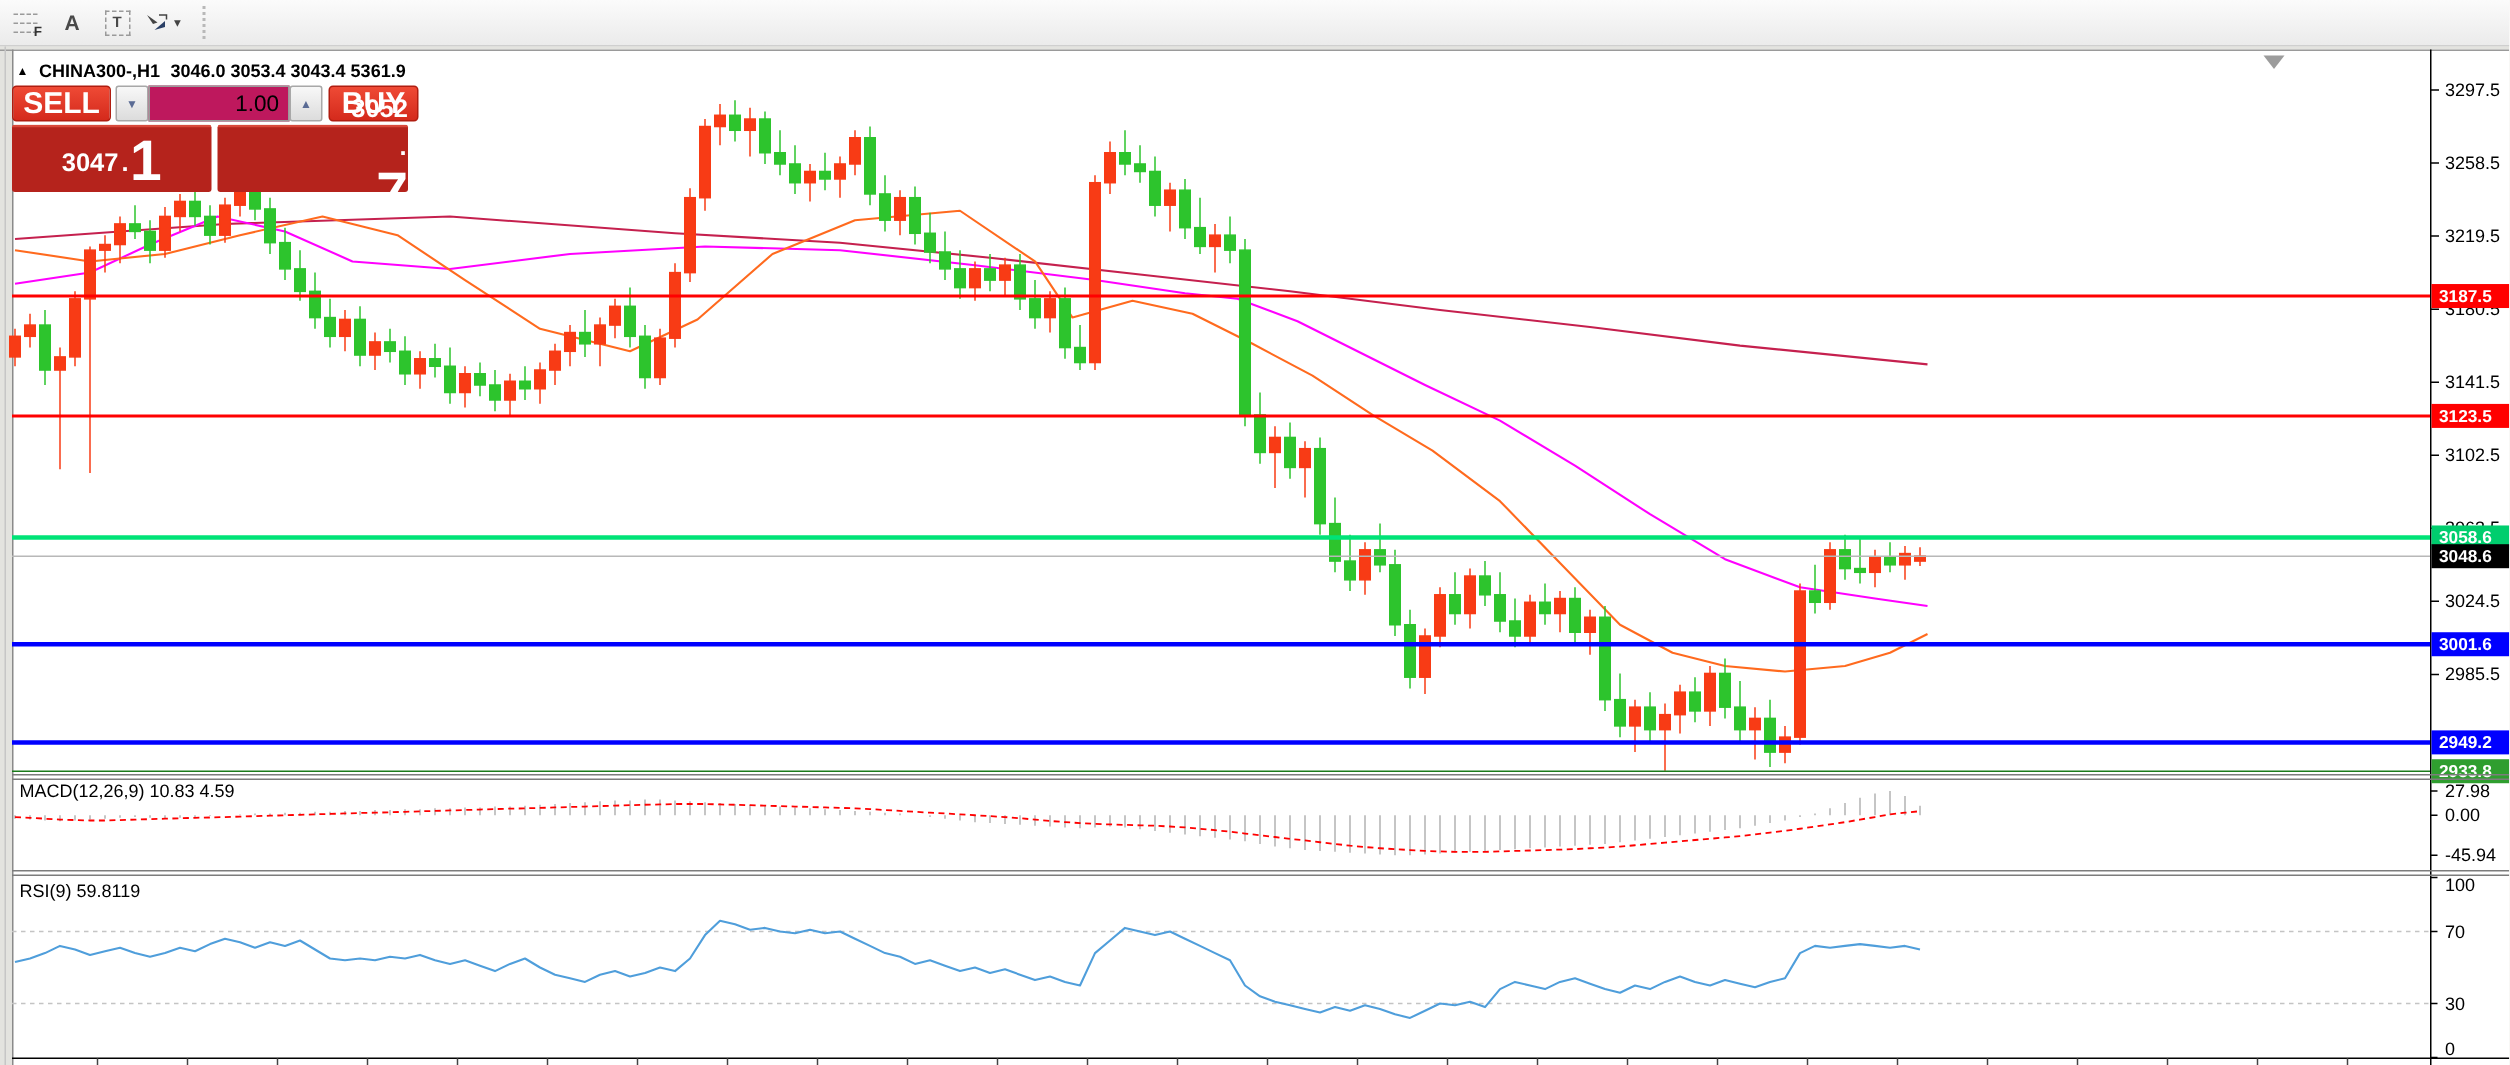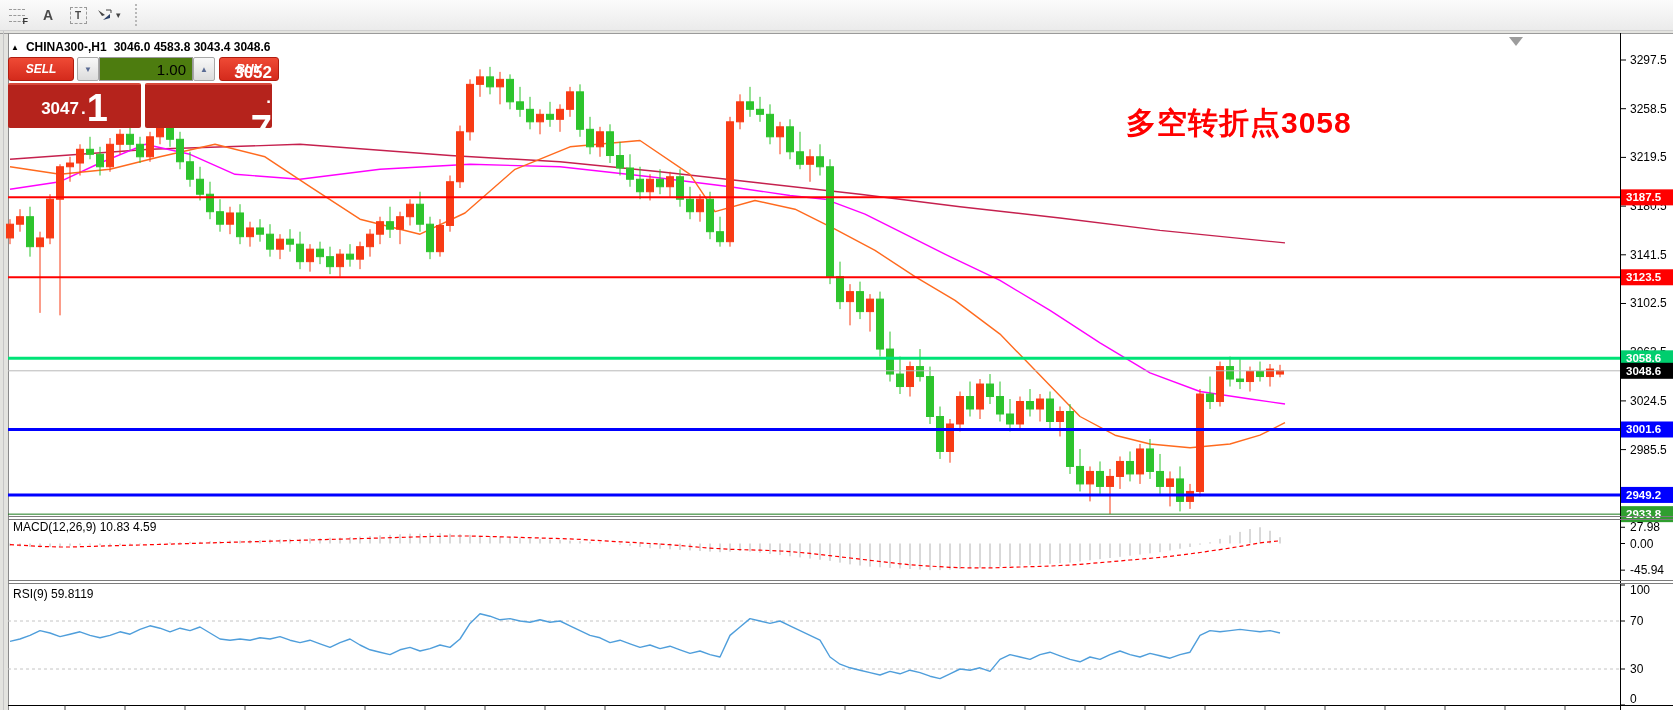--- a/index.html
+++ b/index.html
@@ -27,29 +27,29 @@
   .chart-header{position:absolute;left:11px;top:40px;font-size:12px;font-weight:bold;color:#000;
     display:flex;align-items:center;gap:7px;z-index:5;}
   .chart-header .tri{font-size:8px;}
   .annotation{position:absolute;left:1126px;top:103px;font-size:30px;font-weight:bold;
     color:#ff0000;z-index:5;letter-spacing:1px;}
   .ind-label{position:absolute;left:13px;font-size:12px;color:#000000;z-index:5;}
   .ind-label.macd{top:520px;}
   .ind-label.rsi{top:587px;}
   
   .tp{position:absolute;z-index:6;box-sizing:border-box;}
-  .btn-red{background:linear-gradient(#ef4a35,#d42a1c);color:#fff;font-weight:bold;font-size:12px;
-    border:1px solid #b01d10;border-radius:3px;display:flex;align-items:center;justify-content:center;font-style:italic;}
+  .btn-red{background:linear-gradient(#ef4a35,#d42a1c);color:#fff;font-weight:bold;font-size:20px;
+    border:1px solid #b01d10;border-radius:3px;display:flex;align-items:center;justify-content:center;}
   .sell-btn{left:8px;top:57px;width:66px;height:24px;}
   .buy-btn{left:219px;top:57px;width:60px;height:24px;}
   .spin{width:22px;height:24px;background:linear-gradient(#f8f8f8,#dcdcdc);border:1px solid #a8a8a8;
     border-radius:2px;display:flex;align-items:center;justify-content:center;font-size:8px;color:#5a6b94;}
   .spin-down{left:77px;top:57px;}
   .spin-up{left:193px;top:57px;}
-  .vol-field{left:99px;top:57px;width:94px;height:24px;background:#4d7c0f;border:1px solid #9a9a9a;
+  .vol-field{left:99px;top:57px;width:94px;height:24px;background:#be185d;border:1px solid #9a9a9a;
     font-size:15px;text-align:right;padding-right:6px;font-family:"Liberation Sans",sans-serif;color:#000;}
   .price-panel{top:83px;height:45px;background:#b5231c;border-top:2px solid #d8493b;border-radius:2px;
     display:flex;align-items:flex-end;justify-content:center;color:#fff;padding-bottom:4px;text-align:right;}
   .price-sell{left:8px;width:133px;}
   .price-buy{left:145px;width:127px;flex-direction:column;}
   .p-small{font-size:17px;font-weight:bold;margin-bottom:5px;}
   .p-dot{font-size:17px;font-weight:bold;margin:0 1px 5px 2px;}
   .p-big{font-size:38px;font-weight:bold;line-height:0.85;}
   svg text{font-family:"Liberation Sans",sans-serif;}
 </style>
@@ -565,38 +565,37 @@
         <path d="M10 3 L15 3 L15 6" fill="none" stroke="#444" stroke-width="1"></path>
       </svg>
       <span class="caret">▾</span>
     </div>
     <div class="grip"></div>
   </div>
 
   <div class="chart-header">
     <span class="tri">▲</span>
     <span>CHINA300-,H1</span>
-    <span>3046.0 4583.8 3043.4 3048.6</span>
+    <span>3046.0 3053.4 3043.4 5361.9</span>
   </div>
 
   <div class="tp btn-red sell-btn">SELL</div>
   <div class="tp spin spin-down">▼</div>
   <input class="tp vol-field" readonly="" value="1.00" style="">
   <div class="tp spin spin-up">▲</div>
   <div class="tp btn-red buy-btn">BUY</div>
 
   <div class="tp price-panel price-sell">
     <span class="p-small">3047</span>
     <span class="p-dot">.</span>
     <span class="p-big">1</span>
   </div>
   <div class="tp price-panel price-buy">
     <span class="p-small">3052</span>
     <span class="p-dot">.</span>
     <span class="p-big">7</span>
   </div>
 
-  <div class="annotation">多空转折点3058</div>
 
   <div class="ind-label macd">MACD(12,26,9) 10.83 4.59</div>
   <div class="ind-label rsi">RSI(9) 59.8119</div>
 
 </div>
 
 </body></html>

